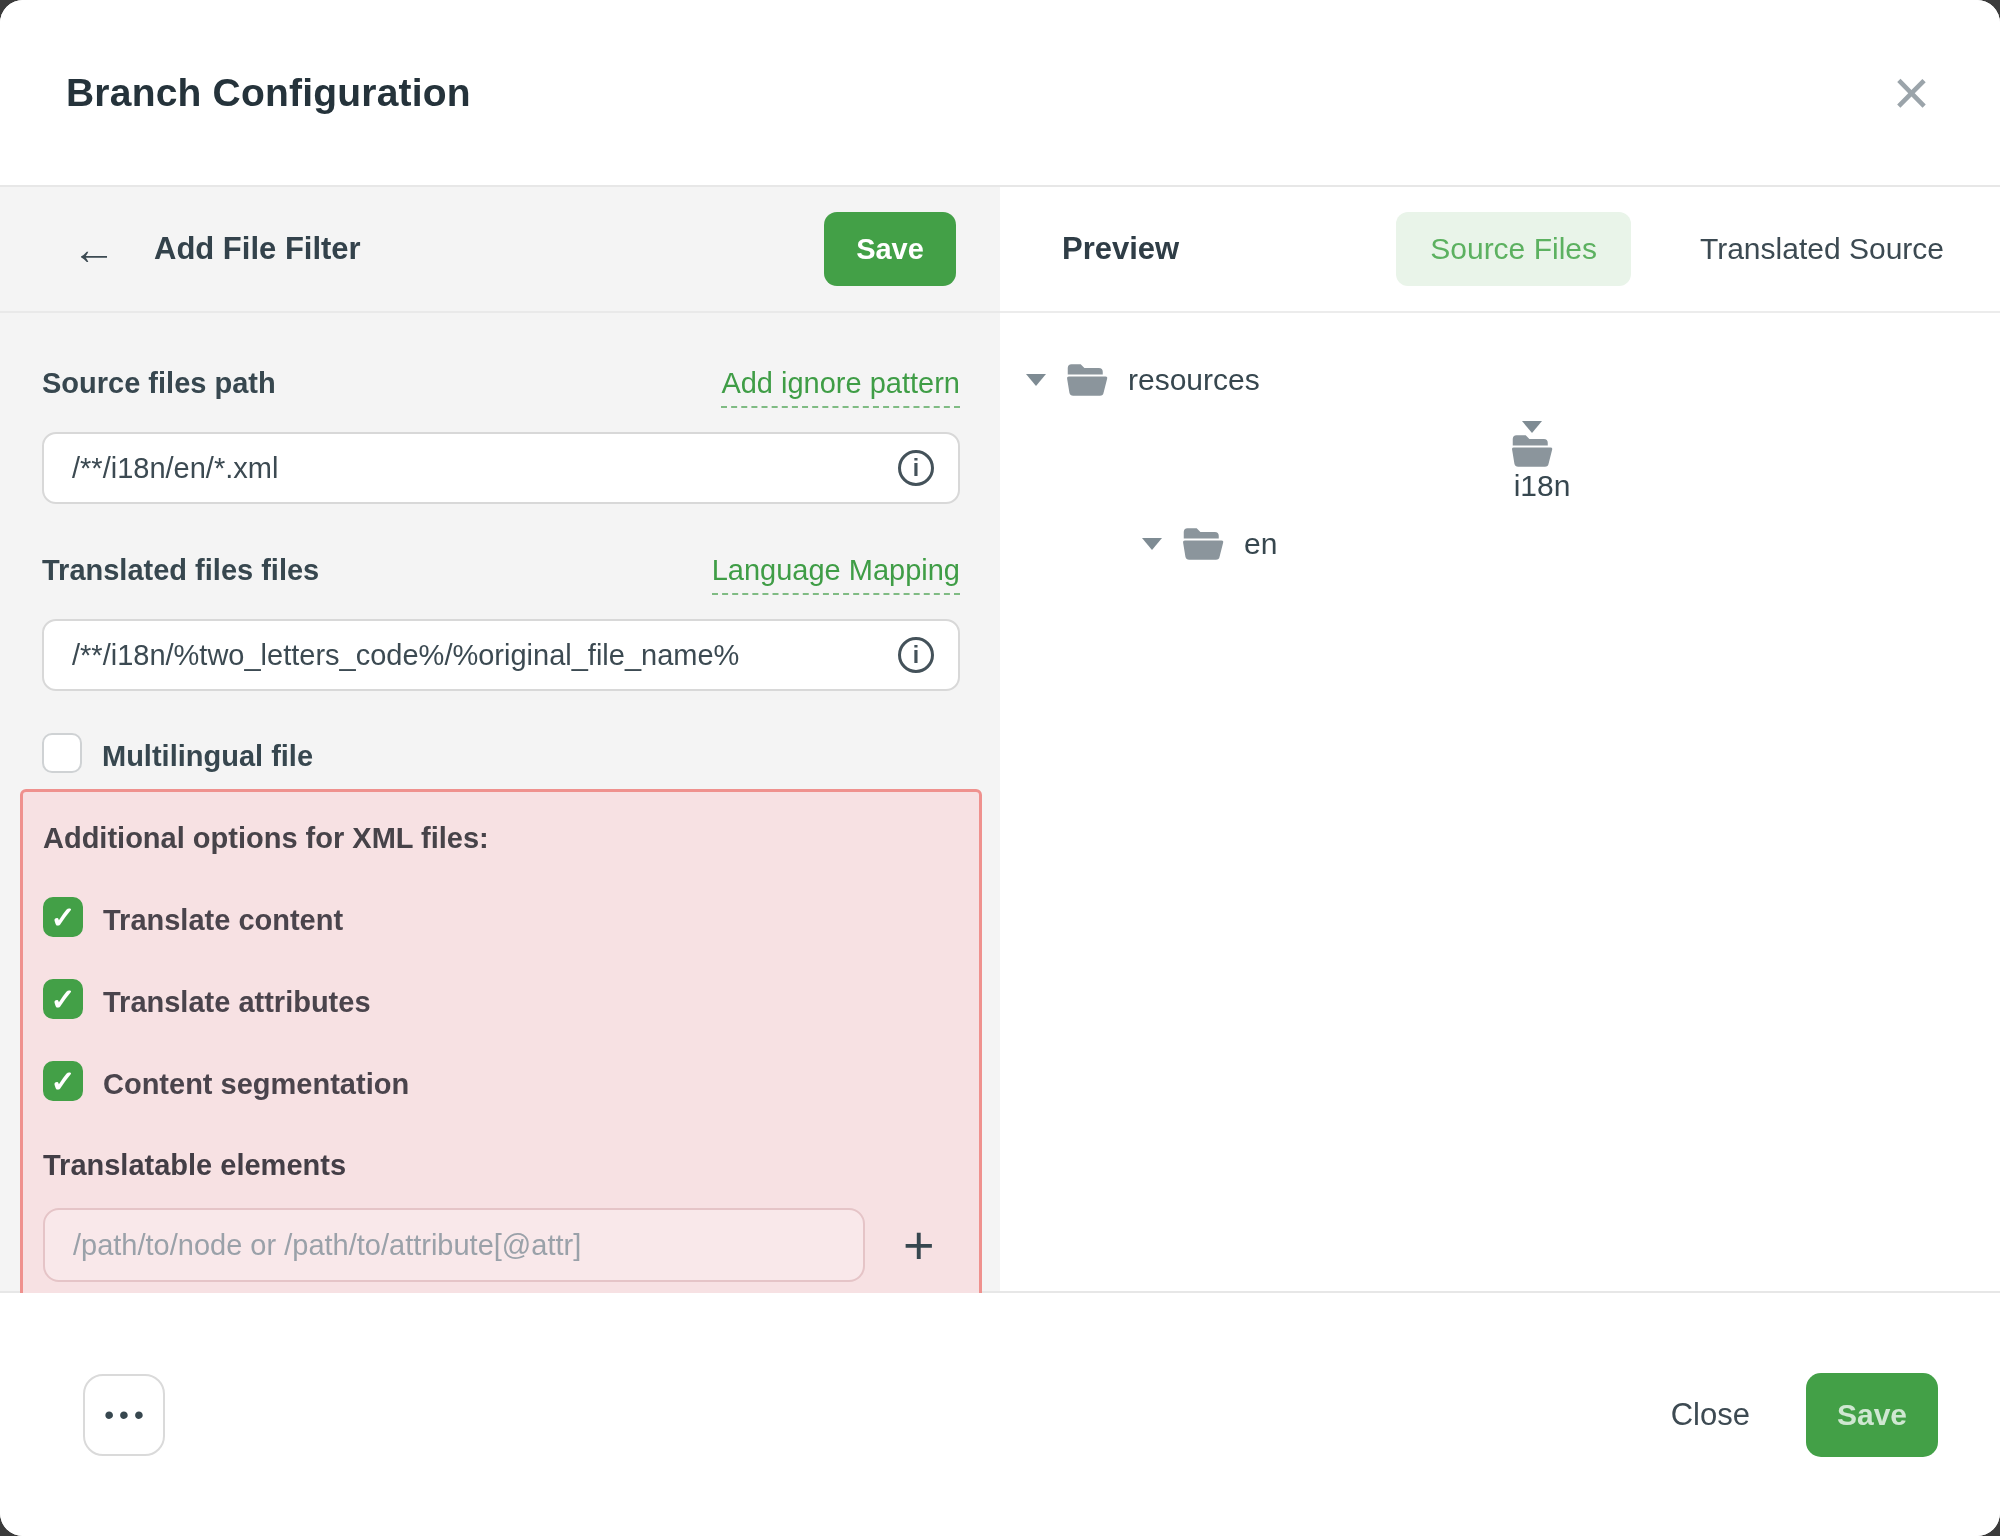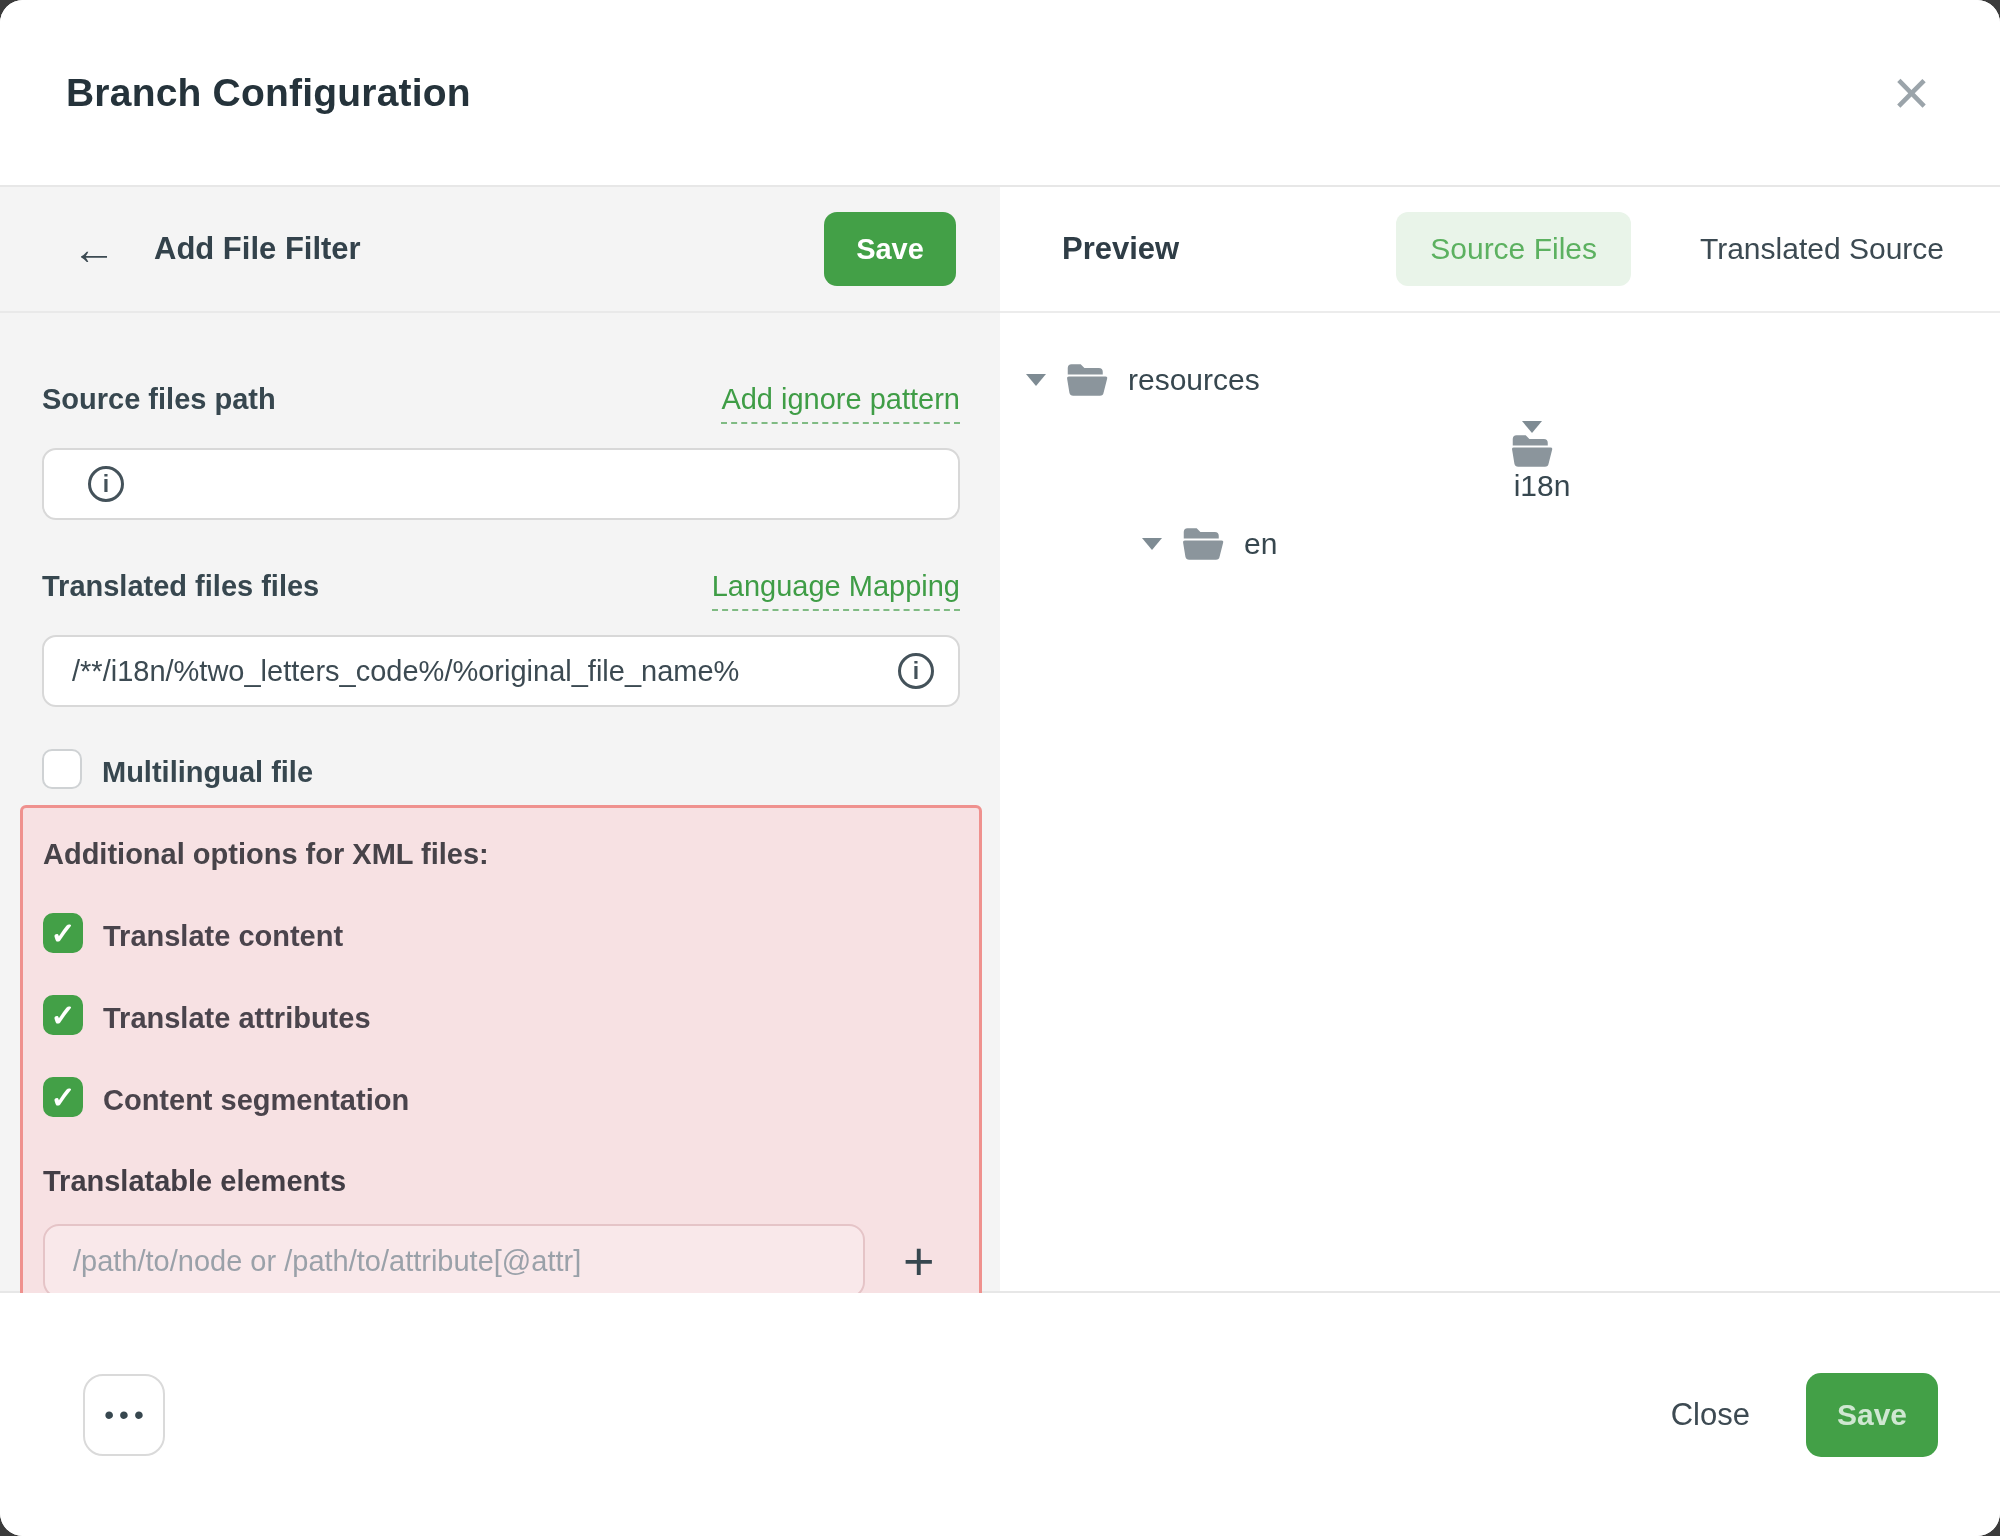--- a/index.html
+++ b/index.html
@@ -24,21 +24,21 @@
   .left-header { height:126px; flex:none; display:flex; align-items:center;
                  padding:0 44px 0 72px; border-bottom:2px solid #e9e9e9; }
   .back-arrow { font-size:44px; color:#3c4a52; margin-right:38px; line-height:1; cursor:pointer; }
   .left-header-title { font-size:31px; font-weight:600; color:#33424b; }
   .btn-save-top { margin-left:auto; width:132px; height:74px; border:none; border-radius:13px;
                   background:#43a047; color:#ffffff; font-size:29px; font-weight:600;
                   font-family:inherit; cursor:pointer; }
 
   
   .left-body { padding:54px 40px 0 42px; }
-  .label-row { display:flex; justify-content:space-between; align-items:baseline;margin-top:16px; }
+  .label-row { display:flex; justify-content:space-between; align-items:baseline; }
   .field-label { font-size:29px; font-weight:600; color:#37474f; }
   .green-link { font-size:29px; color:#3f9d46; text-decoration:none;
                 border-bottom:2px dashed #7fbb83; padding-bottom:6px; cursor:pointer; }
   .text-input-wrap { margin-top:24px; height:72px; background:#fff; border:2px solid #d8d8d8;
                      border-radius:14px; display:flex; align-items:center; padding:0 24px 0 28px; }
   .text-input { flex:1; border:none; outline:none; background:transparent; font-family:inherit;
                 font-size:29px; color:#3c4a52; white-space:nowrap; overflow:hidden; }
   .info-icon { flex:none; width:36px; height:36px; border:3px solid #44525a; border-radius:50%;
                display:flex; align-items:center; justify-content:center; font-size:23px;
                font-weight:700; color:#44525a; margin-left:16px; cursor:pointer; }
@@ -127,20 +127,21 @@
           <button class="btn-save-top">Save</button>
         </div>
 
         <div class="left-body">
 
           <div class="label-row">
             <span class="field-label">Source files path</span>
             <a class="green-link">Add ignore pattern</a>
           </div>
           <div class="text-input-wrap">
+            <input class="text-input" type="text" value="/**/i18n/en/*.xml" style="">
             <span class="info-icon">i</span>
           </div>
 
           <div class="label-row gap-lg">
             <span class="field-label">Translated files files</span>
             <a class="green-link">Language Mapping</a>
           </div>
           <div class="text-input-wrap">
             <input class="text-input" type="text" value="/**/i18n/%two_letters_code%/%original_file_name%" style="">
             <span class="info-icon">i</span>

